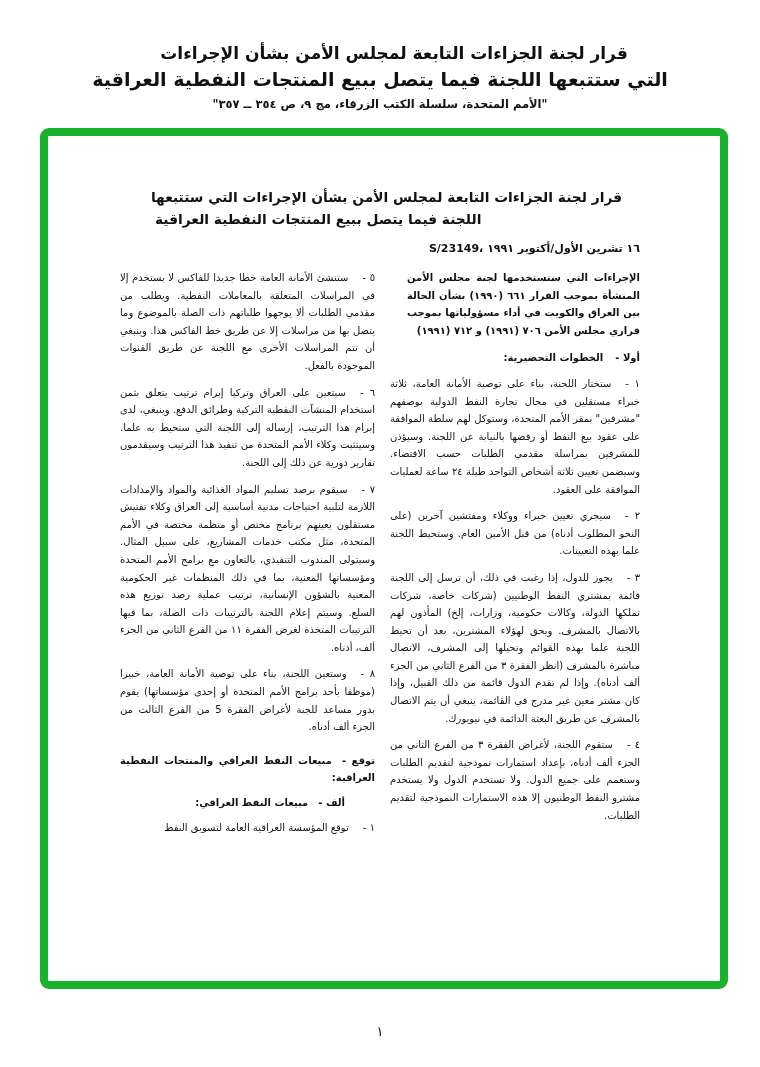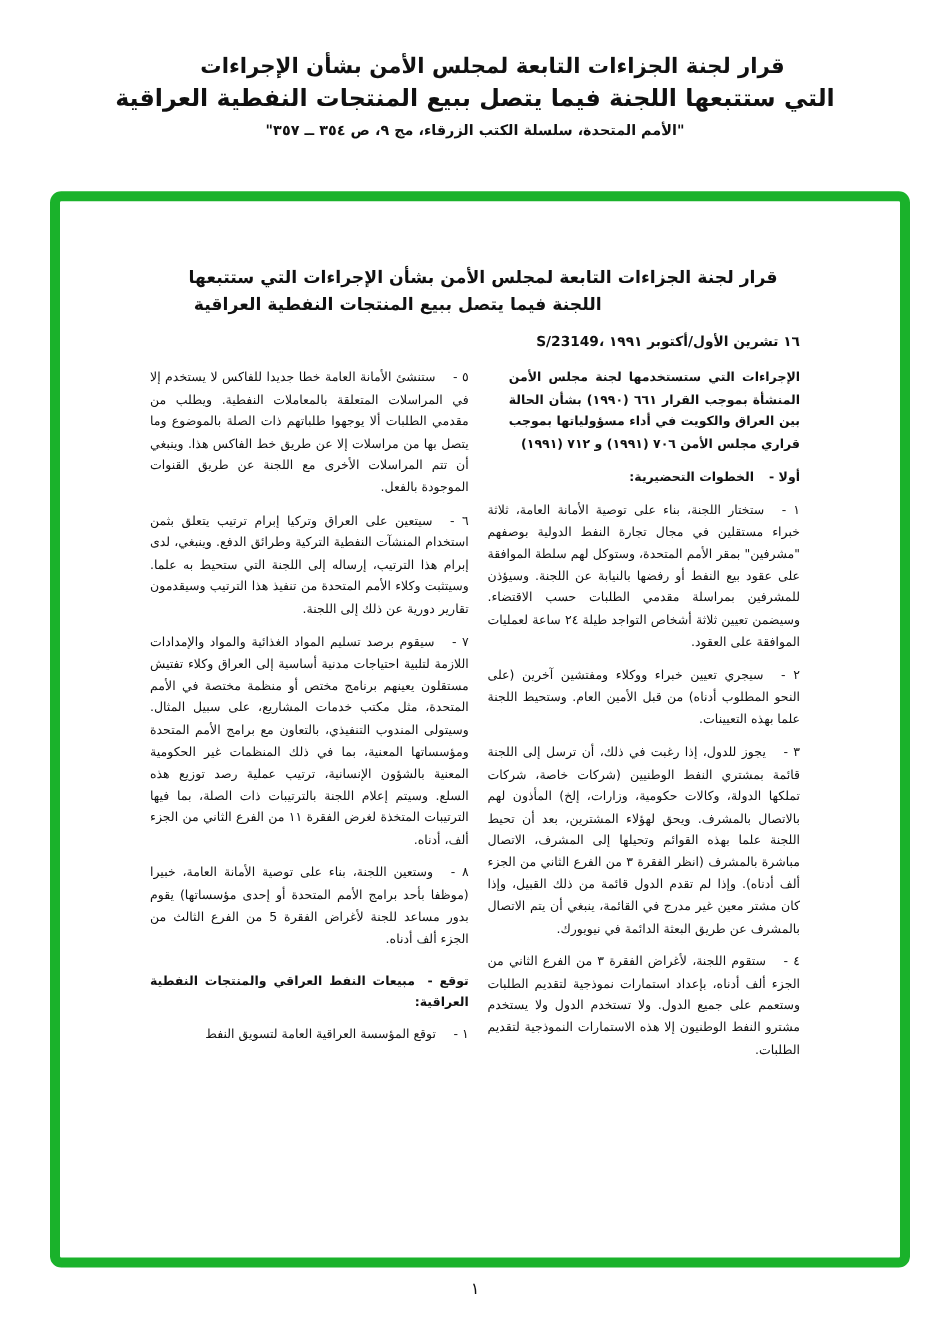--- a/index.html
+++ b/index.html
@@ -9,21 +9,21 @@
     background:#ffffff; color:var(--ink);
     font-family:"DejaVu Sans", sans-serif;
   }
   
   .page-header{ position:absolute; top:40px; left:0; width:100%; direction:rtl; text-align:center; }
   .ph-line1{ font-size:17px; font-weight:bold; line-height:26px;margin-left:28px; }
   .ph-line2{ font-size:19px; font-weight:bold; line-height:26px; }
   .ph-note{ font-size:11.5px; font-weight:bold; margin-top:5px; }
   
   .doc-box{
-    position:absolute; left:40px; top:153px;
+    position:absolute; left:40px; top:128px;
     width:672px; height:845px;
     border:8px solid var(--green); border-radius:9px;
     background:#fff; overflow:hidden;
   }
   .doc-title{ margin:50px 98px 0 107px; direction:rtl; font-weight:bold; font-size:13.8px; line-height:22px; }
   .dt-line1{ text-align:justify; text-align-last:justify; white-space:nowrap; }
   .dt-line2{ text-align:left; }
   .doc-ref{ direction:ltr; text-align:right; margin:12px 80px 0 0; font-size:11px; font-weight:bold; }
   
   .doc-columns{ display:flex; direction:rtl; gap:15px; padding:14px 80px 0 72px; }
@@ -86,20 +86,23 @@
         <p class="para"><span class="pnum">٦ -</span><span>سيتعين على العراق وتركيا إبرام ترتيب يتعلق بثمن استخدام المنشآت النفطية التركية وطرائق الدفع. وينبغي، لدى إبرام هذا الترتيب، إرساله إلى اللجنة التي ستحيط به علما. وسيتثبت وكلاء الأمم المتحدة من تنفيذ هذا الترتيب وسيقدمون تقارير دورية عن ذلك إلى اللجنة.</span></p>
 
         <p class="para"><span class="pnum">٧ -</span><span>سيقوم برصد تسليم المواد الغذائية والمواد والإمدادات اللازمة لتلبية احتياجات مدنية أساسية إلى العراق وكلاء تفتيش مستقلون يعينهم برنامج مختص أو منظمة مختصة في الأمم المتحدة، مثل مكتب خدمات المشاريع، على سبيل المثال. وسيتولى المندوب التنفيذي، بالتعاون مع برامج الأمم المتحدة ومؤسساتها المعنية، بما في ذلك المنظمات غير الحكومية المعنية بالشؤون الإنسانية، ترتيب عملية رصد توزيع هذه السلع. وسيتم إعلام اللجنة بالترتيبات ذات الصلة، بما فيها الترتيبات المتخذة لغرض الفقرة ١١ من الفرع الثاني من الجزء ألف، أدناه.</span></p>
 
         <p class="para"><span class="pnum">٨ -</span><span>وستعين اللجنة، بناء على توصية الأمانة العامة، خبيرا (موظفا بأحد برامج الأمم المتحدة أو إحدى مؤسساتها) يقوم بدور مساعد للجنة لأغراض الفقرة 5 من الفرع الثالث من الجزء ألف أدناه.</span></p>
 
         <div class="heading2">
           <span class="num">توقع -</span><span>مبيعات النفط العراقي والمنتجات النفطية العراقية:</span>
         </div>
 
+        <div class="heading3">
+          <span class="num">ألف -</span><span>مبيعات النفط العراقي:</span>
+        </div>
 
         <p class="para"><span class="pnum">١ -</span><span>توقع المؤسسة العراقية العامة لتسويق النفط</span></p>
       </div>
 
     </div>
   </section>
 
   <footer class="page-footer">
     <span>١</span>
   </footer>

